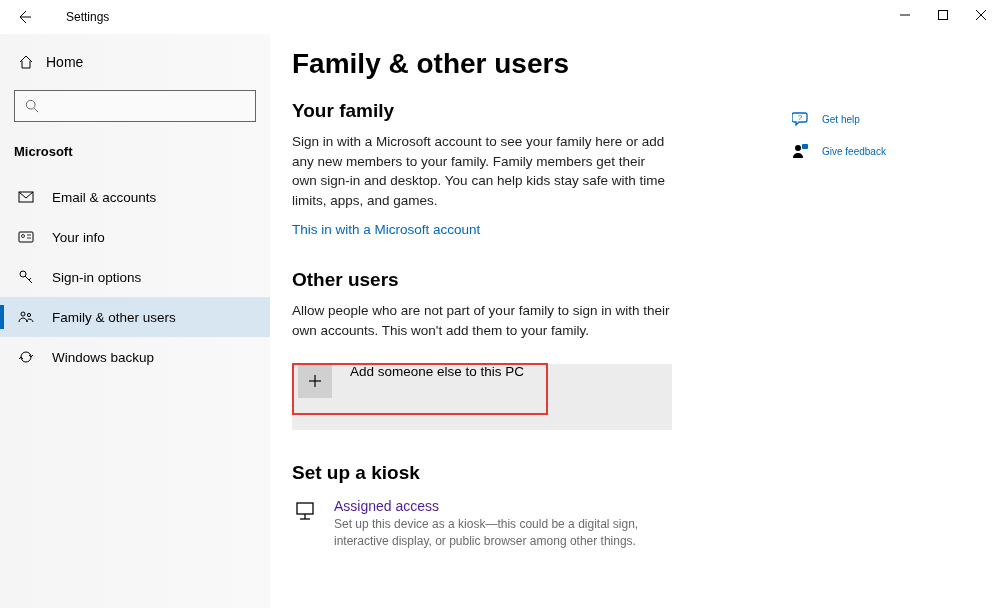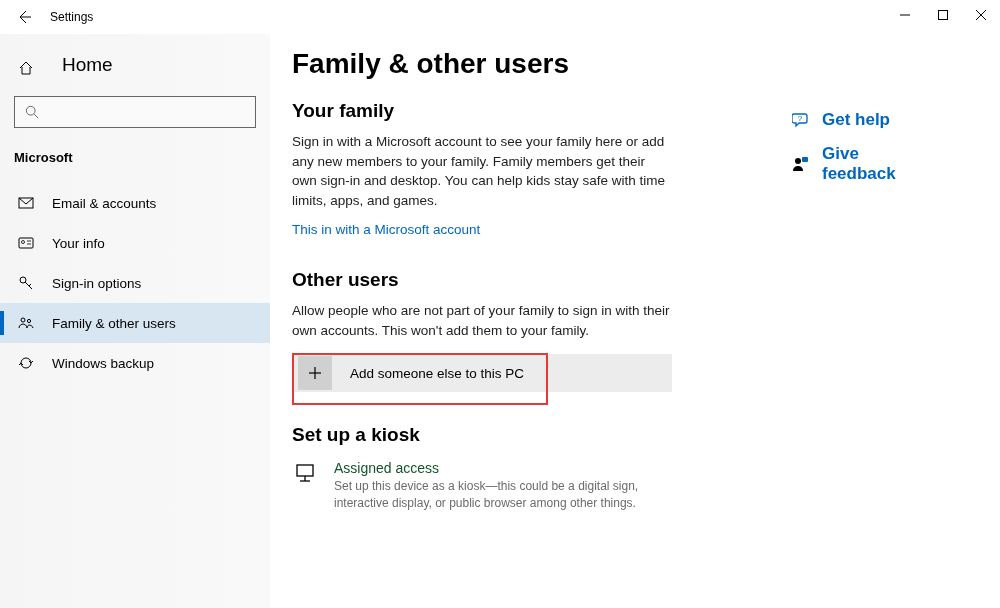--- a/index.html
+++ b/index.html
@@ -11,20 +11,21 @@
     font-size: 13px;
     color: #000;
     position: relative;
   }
   .titlebar {
     height: 34px;
     display: flex;
     align-items: center;
     padding-left: 4px;
     position: relative;
+    gap: 16px;
   }
   .back-btn {
     width: 40px;
     height: 34px;
     display: flex;
     align-items: center;
     justify-content: center;
     cursor: pointer;
   }
   .title {
@@ -50,24 +51,24 @@
     left: 0;
     top: 34px;
     width: 270px;
     height: 574px;
     background: linear-gradient(to right, #f5f5f5, #f9f9f9);
     padding-top: 12px;
   }
   .home-btn {
     display: flex;
     align-items: flex-end;
-    gap: 28px;
+    gap: 12px;
     padding: 8px 0 8px 18px;
     cursor: pointer;
-    font-size: 19px;
+    font-size: 14px;
   }
   .search-box {
     margin: 12px 14px 8px 14px;
     height: 32px;
     border: 1px solid #666;
     display: flex;
     align-items: center;
     padding: 0 8px 0 10px;
     background: #fafafa;
   }
@@ -142,26 +143,26 @@
   .plus-box {
     width: 34px;
     height: 34px;
     background: #d0d0d0;
     display: flex;
     align-items: center;
     justify-content: center;
   }
   .add-strip {
     background: #ececec;
-    height: 38px;
-    display: flex;
-    align-items: center;
+    height: 66px;
+    display: flex;
+    align-items: flex-start;
     padding-left: 0;
     width: 380px;
-    margin-top: 14px;
+    margin-top: 24px;
     position: relative;
   }
   .red-outline {
     position: absolute;
     left: 0; top: -1px;
     width: 256px;
     height: 52px;
     border: 2.5px solid #e53935;
     pointer-events: none;
   }
@@ -172,21 +173,21 @@
   }
   .kiosk-icon {
     width: 26px;
     padding-top: 2px;
     flex-shrink: 0;
     display:flex;
     justify-content:center;
   }
   .kiosk-title {
     font-size: 14px;
-    color: #14532d;
+    color: #4c1d95;
     margin-bottom: 2px;
   }
   .kiosk-desc {
     font-size: 12px;
     color: #6b6b6b;
     line-height: 1.4;
   }
   .aside {
     position: absolute;
     top: 76px;
@@ -195,22 +196,21 @@
   }
   .aside-link {
     display: flex;
     align-items: center;
     gap: 12px;
     margin-bottom: 14px;
     cursor: pointer;
   }
   .aside-link span.txt {
     color: #0067c0;
-    font-size: 17px;
-    font-weight: bold;
+    font-size: 10px;
   }
   svg { display: block; }
 </style>
 </head>
 <body>
 
 <div class="titlebar">
   <div class="back-btn">
     <svg width="16" height="16" viewBox="0 0 16 16">
       <path d="M10 2 L4 8 L10 14" stroke="#000" stroke-width="1" fill="none"></path>

